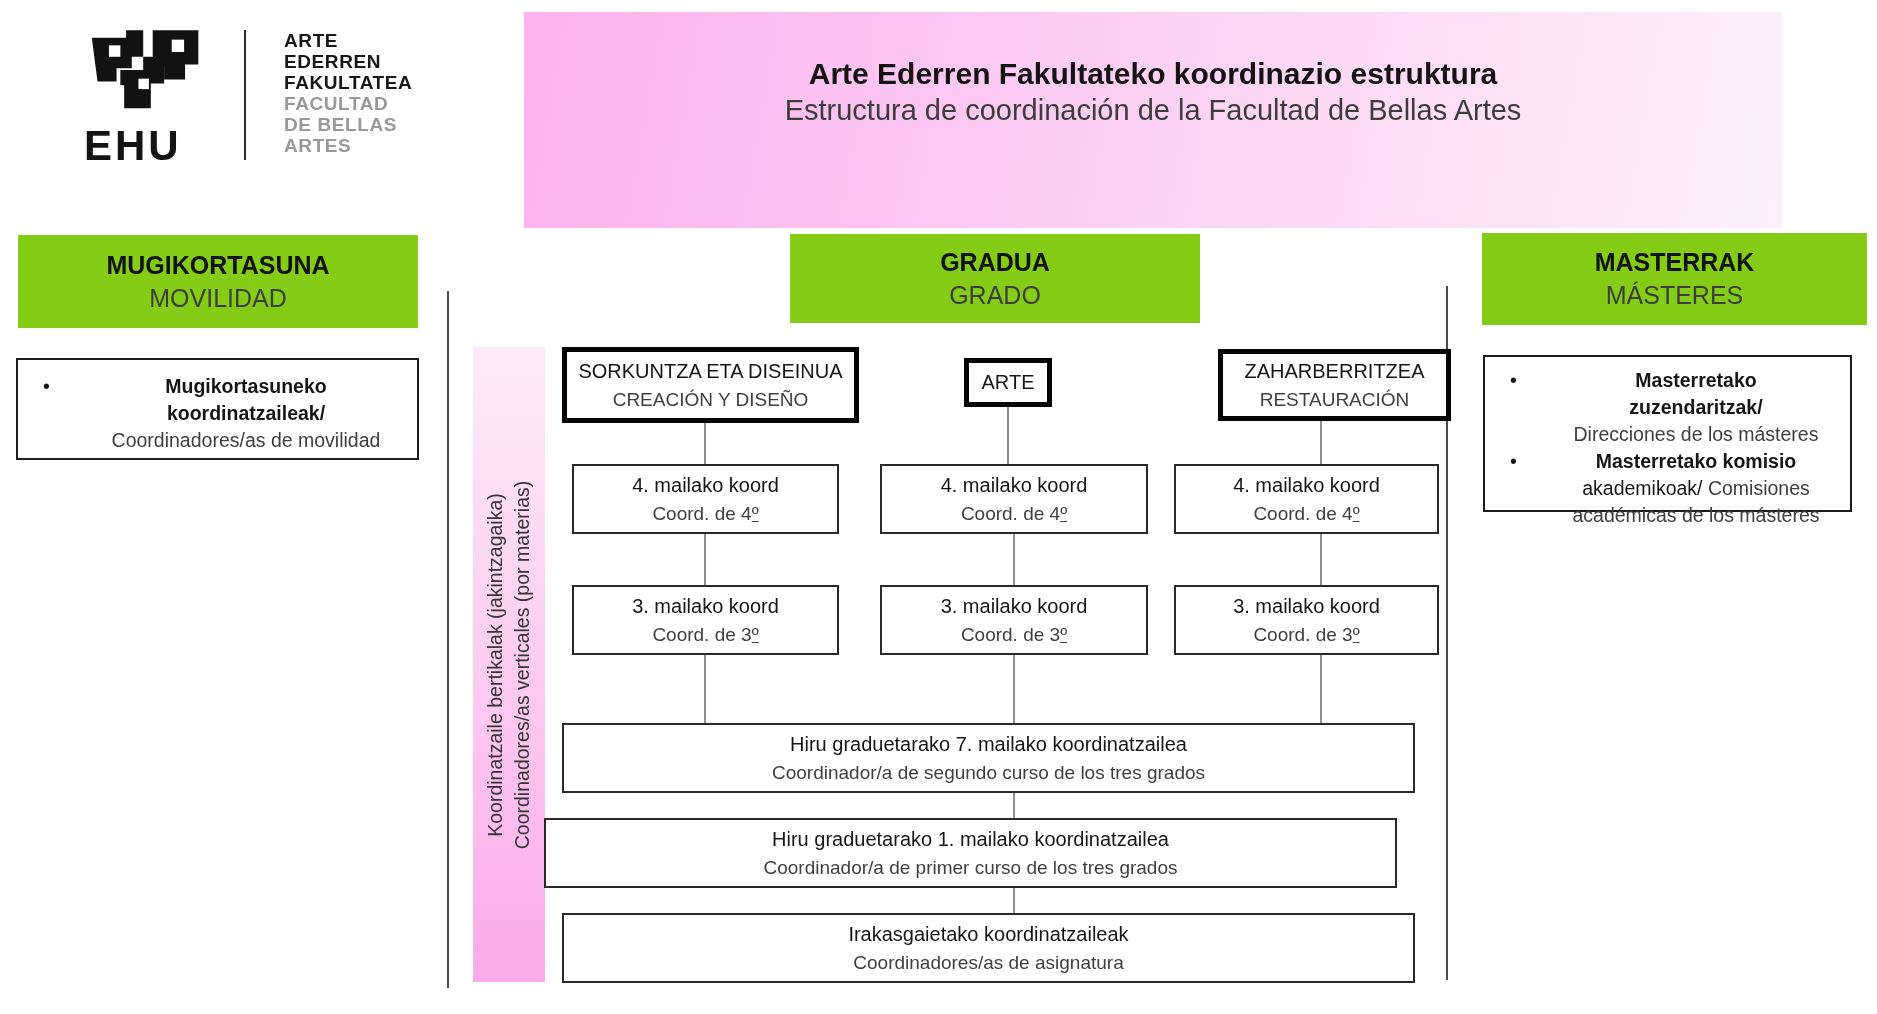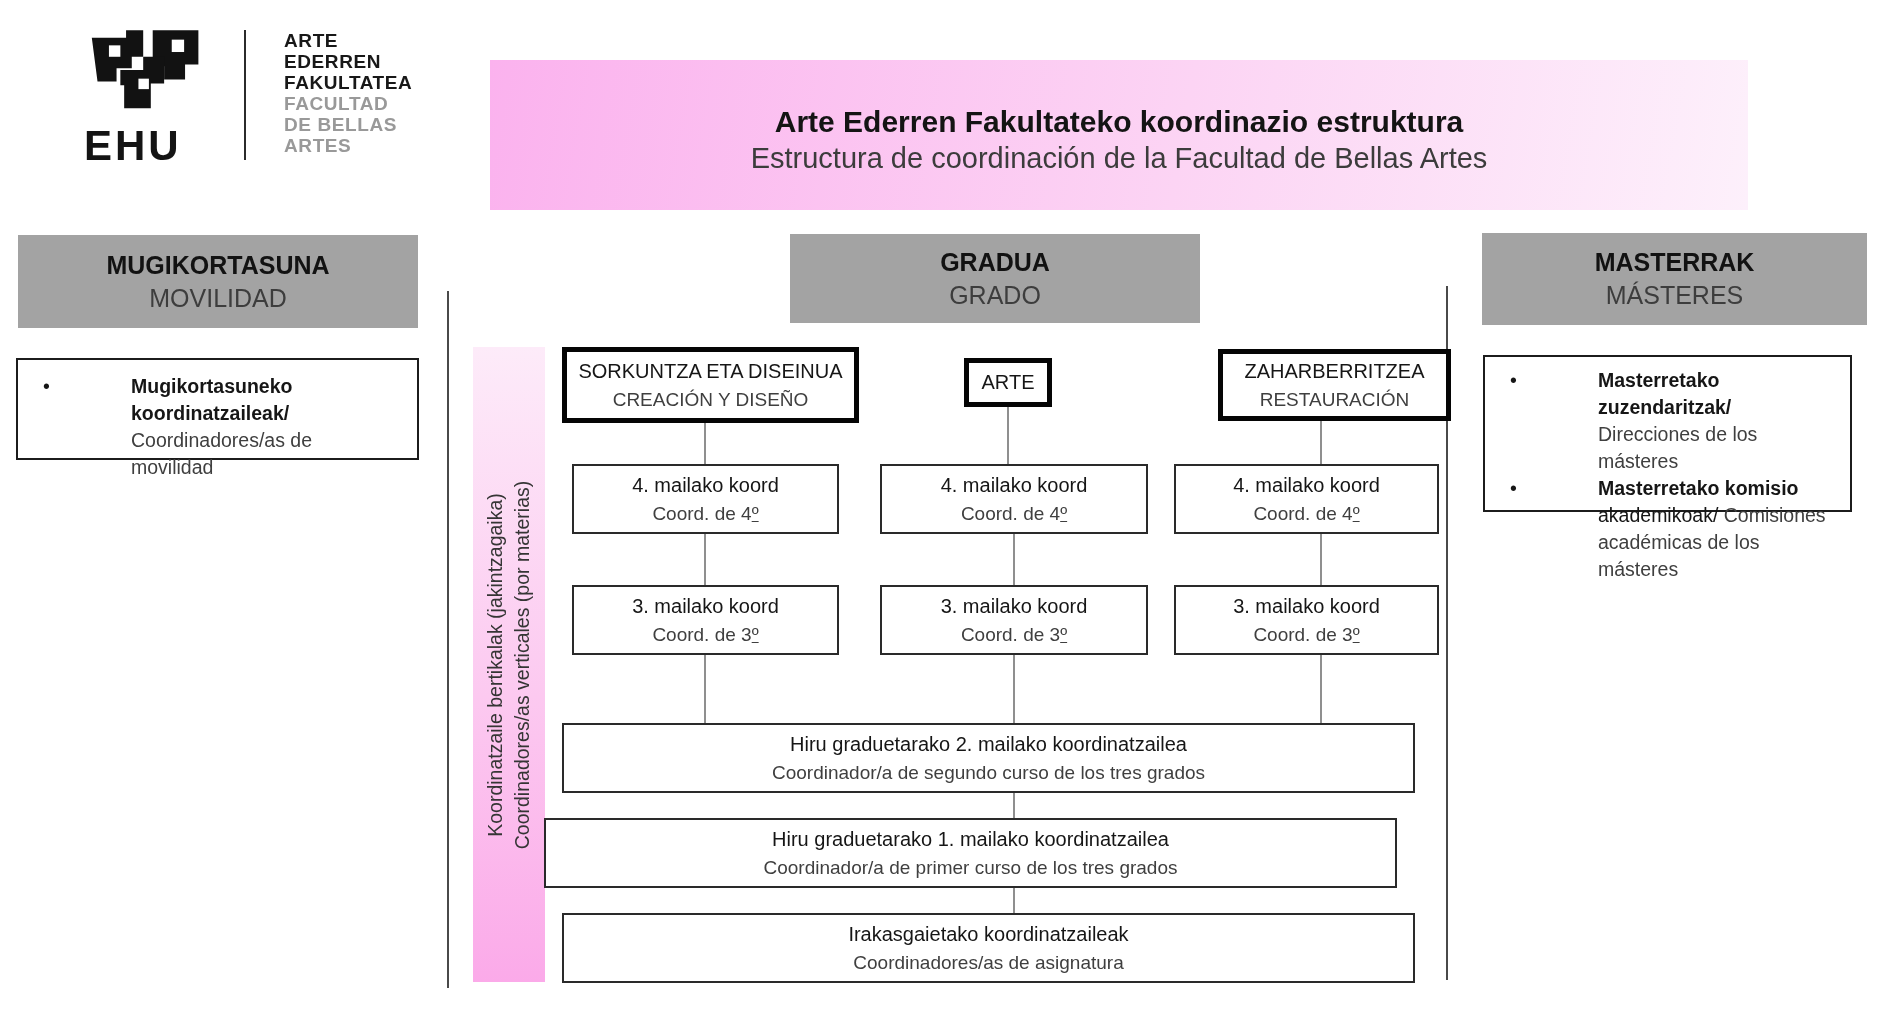--- a/index.html
+++ b/index.html
@@ -14,37 +14,37 @@
   .faculty-name .eu{color:#181818;}
   .faculty-name .es{color:#999999;}
 
   
   .banner{background:linear-gradient(100deg,#fbb2ee 0%,#fcd4f4 55%,#fdf0fb 100%);
           text-align:center;padding-top:44px;}
   .banner .t1{font-size:30px;font-weight:700;color:#141414;line-height:36px;}
   .banner .t2{font-size:29px;font-weight:400;color:#3c3c3c;line-height:36px;}
 
   
-  .grayhead{background:#a3a3a3;display:flex;flex-direction:column;align-items:center;justify-content:center;text-align:center;}
+  .grayhead{background:#84cc16;display:flex;flex-direction:column;align-items:center;justify-content:center;text-align:center;}
   .grayhead .eu{font-size:25px;font-weight:700;color:#121212;line-height:33px;}
   .grayhead .es{font-size:25px;font-weight:400;color:#3d3d3d;line-height:33px;}
 
   
   .wbox{background:#fff;border:2.5px solid #1c1c1c;}
   .cbox{background:#fff;border:2px solid #2a2a2a;display:flex;flex-direction:column;align-items:center;justify-content:center;text-align:center;}
   .thick{border:5px solid #050505;}
   .cbox .eu{font-size:20px;color:#161616;line-height:29px;}
   .cbox .es{font-size:19px;color:#3f3f3f;line-height:27px;}
   .ord{text-decoration:underline;}
 
   
   .blist{padding-top:13px;font-size:19.5px;line-height:27px;}
   .bitem{display:flex;}
   .bullet{flex:0 0 56px;text-align:left;padding-left:25px;color:#161616;}
-  .btext{flex:1;text-align:left;padding-right:24px;margin-left:32px;}
+  .btext{flex:1;text-align:center;padding-right:24px;}
   .bline-b{display:block;font-weight:700;color:#161616;}
   .bline-n{display:block;font-weight:400;color:#3f3f3f;}
   .inline-b{font-weight:400;color:#161616;}
   .inline-n{font-weight:400;color:#3f3f3f;}
 
   
   .band{background:linear-gradient(to bottom,#fdebf9 0%,#fcc9f0 55%,#fbaae9 100%);}
   .band-inner{position:absolute;left:50%;top:50%;width:625px;
               transform:translate(-50%,-50%) rotate(-90deg);
               text-align:center;font-size:19.5px;line-height:27px;color:#353535;}
@@ -78,21 +78,21 @@
 
   <div class="abs faculty-name" style="left:284px;top:30px;width:210px;">
     <div class="eu">ARTE</div>
     <div class="eu">EDERREN</div>
     <div class="eu">FAKULTATEA</div>
     <div class="es">FACULTAD</div>
     <div class="es">DE BELLAS</div>
     <div class="es">ARTES</div>
   </div>
 
-  <div class="abs banner" style="left:490px;top:12px;width:1258px;height:150px;margin-top:48px;">
+  <div class="abs banner" style="left:524px;top:12px;width:1258px;height:216px;">
     <div class="t1">Arte Ederren Fakultateko koordinazio estruktura</div>
     <div class="t2">Estructura de coordinación de la Facultad de Bellas Artes</div>
   </div>
 
   <div class="divider" style="left:447px;top:291px;height:697px;"></div>
   <div class="divider" style="left:1446px;top:286px;height:694px;"></div>
 
   <div class="abs grayhead" style="left:18px;top:235px;width:400px;height:93px;">
     <div class="eu">MUGIKORTASUNA</div>
     <div class="es">MOVILIDAD</div>
@@ -165,21 +165,21 @@
   <div class="abs cbox" style="left:1174px;top:585px;width:265px;height:70px;">
     <div class="eu">3. mailako koord</div>
     <div class="es"><span>Coord. de 3</span><span class="ord">º</span></div>
   </div>
 
   <div class="vline" style="left:704px;top:655px;height:68px;"></div>
   <div class="vline" style="left:1013px;top:655px;height:68px;"></div>
   <div class="vline" style="left:1320px;top:655px;height:68px;"></div>
 
   <div class="abs cbox" style="left:562px;top:723px;width:853px;height:70px;">
-    <div class="eu">Hiru graduetarako 2. mailako koordinatzailea</div>
+    <div class="eu">Hiru graduetarako 7. mailako koordinatzailea</div>
     <div class="es">Coordinador/a de segundo curso de los tres grados</div>
   </div>
   <div class="vline" style="left:1013px;top:793px;height:25px;"></div>
   <div class="abs cbox" style="left:544px;top:818px;width:853px;height:70px;">
     <div class="eu">Hiru graduetarako 1. mailako koordinatzailea</div>
     <div class="es">Coordinador/a de primer curso de los tres grados</div>
   </div>
   <div class="vline" style="left:1013px;top:888px;height:25px;"></div>
   <div class="abs grayhead" style="left:1482px;top:233px;width:385px;height:92px;">
     <div class="eu">MASTERRAK</div>

